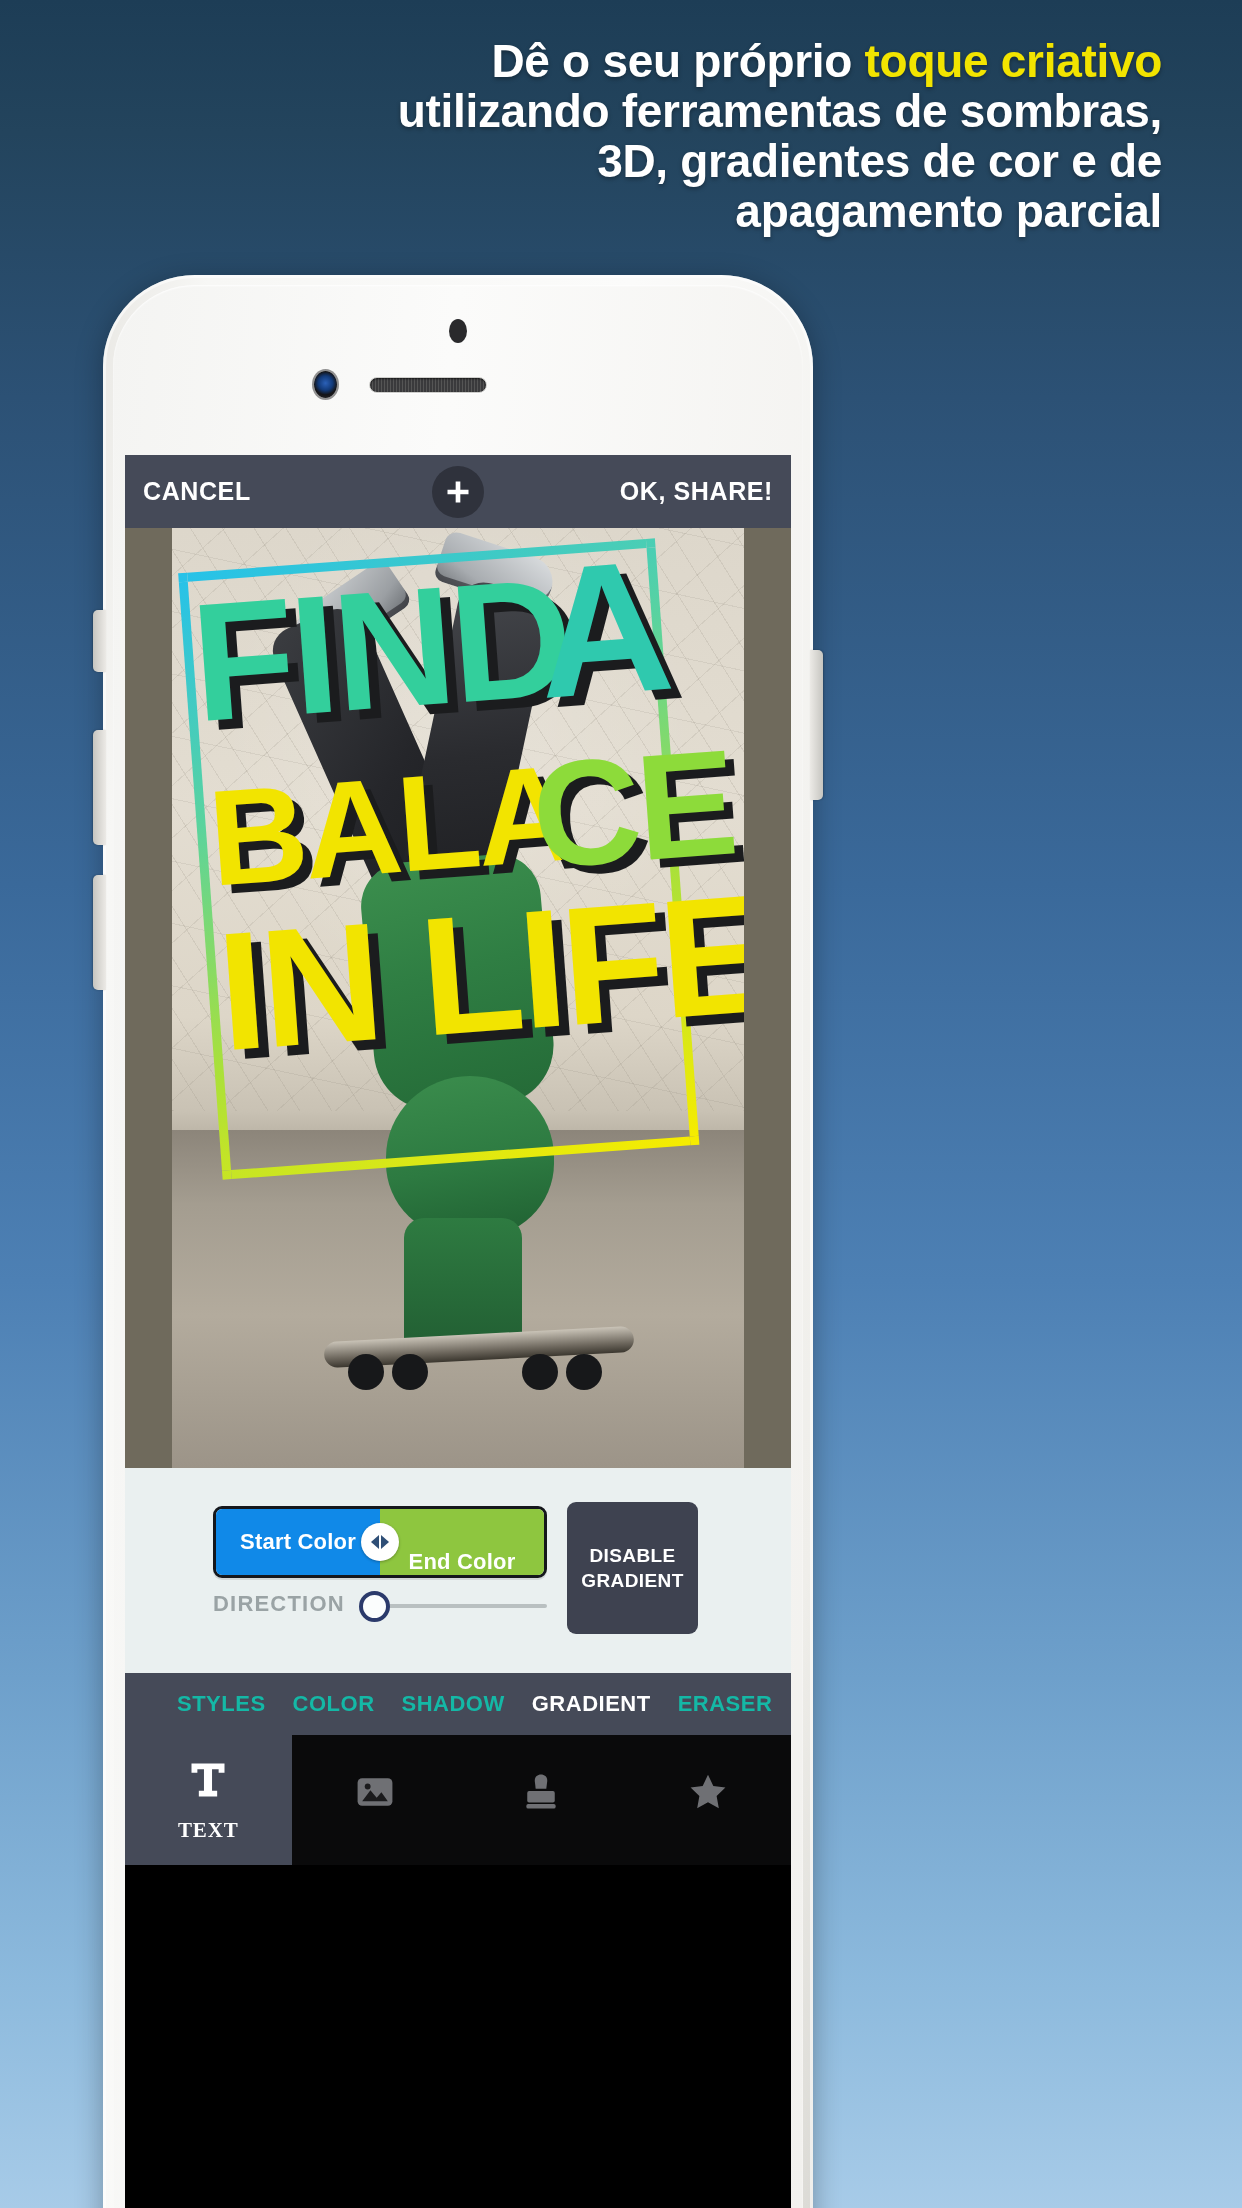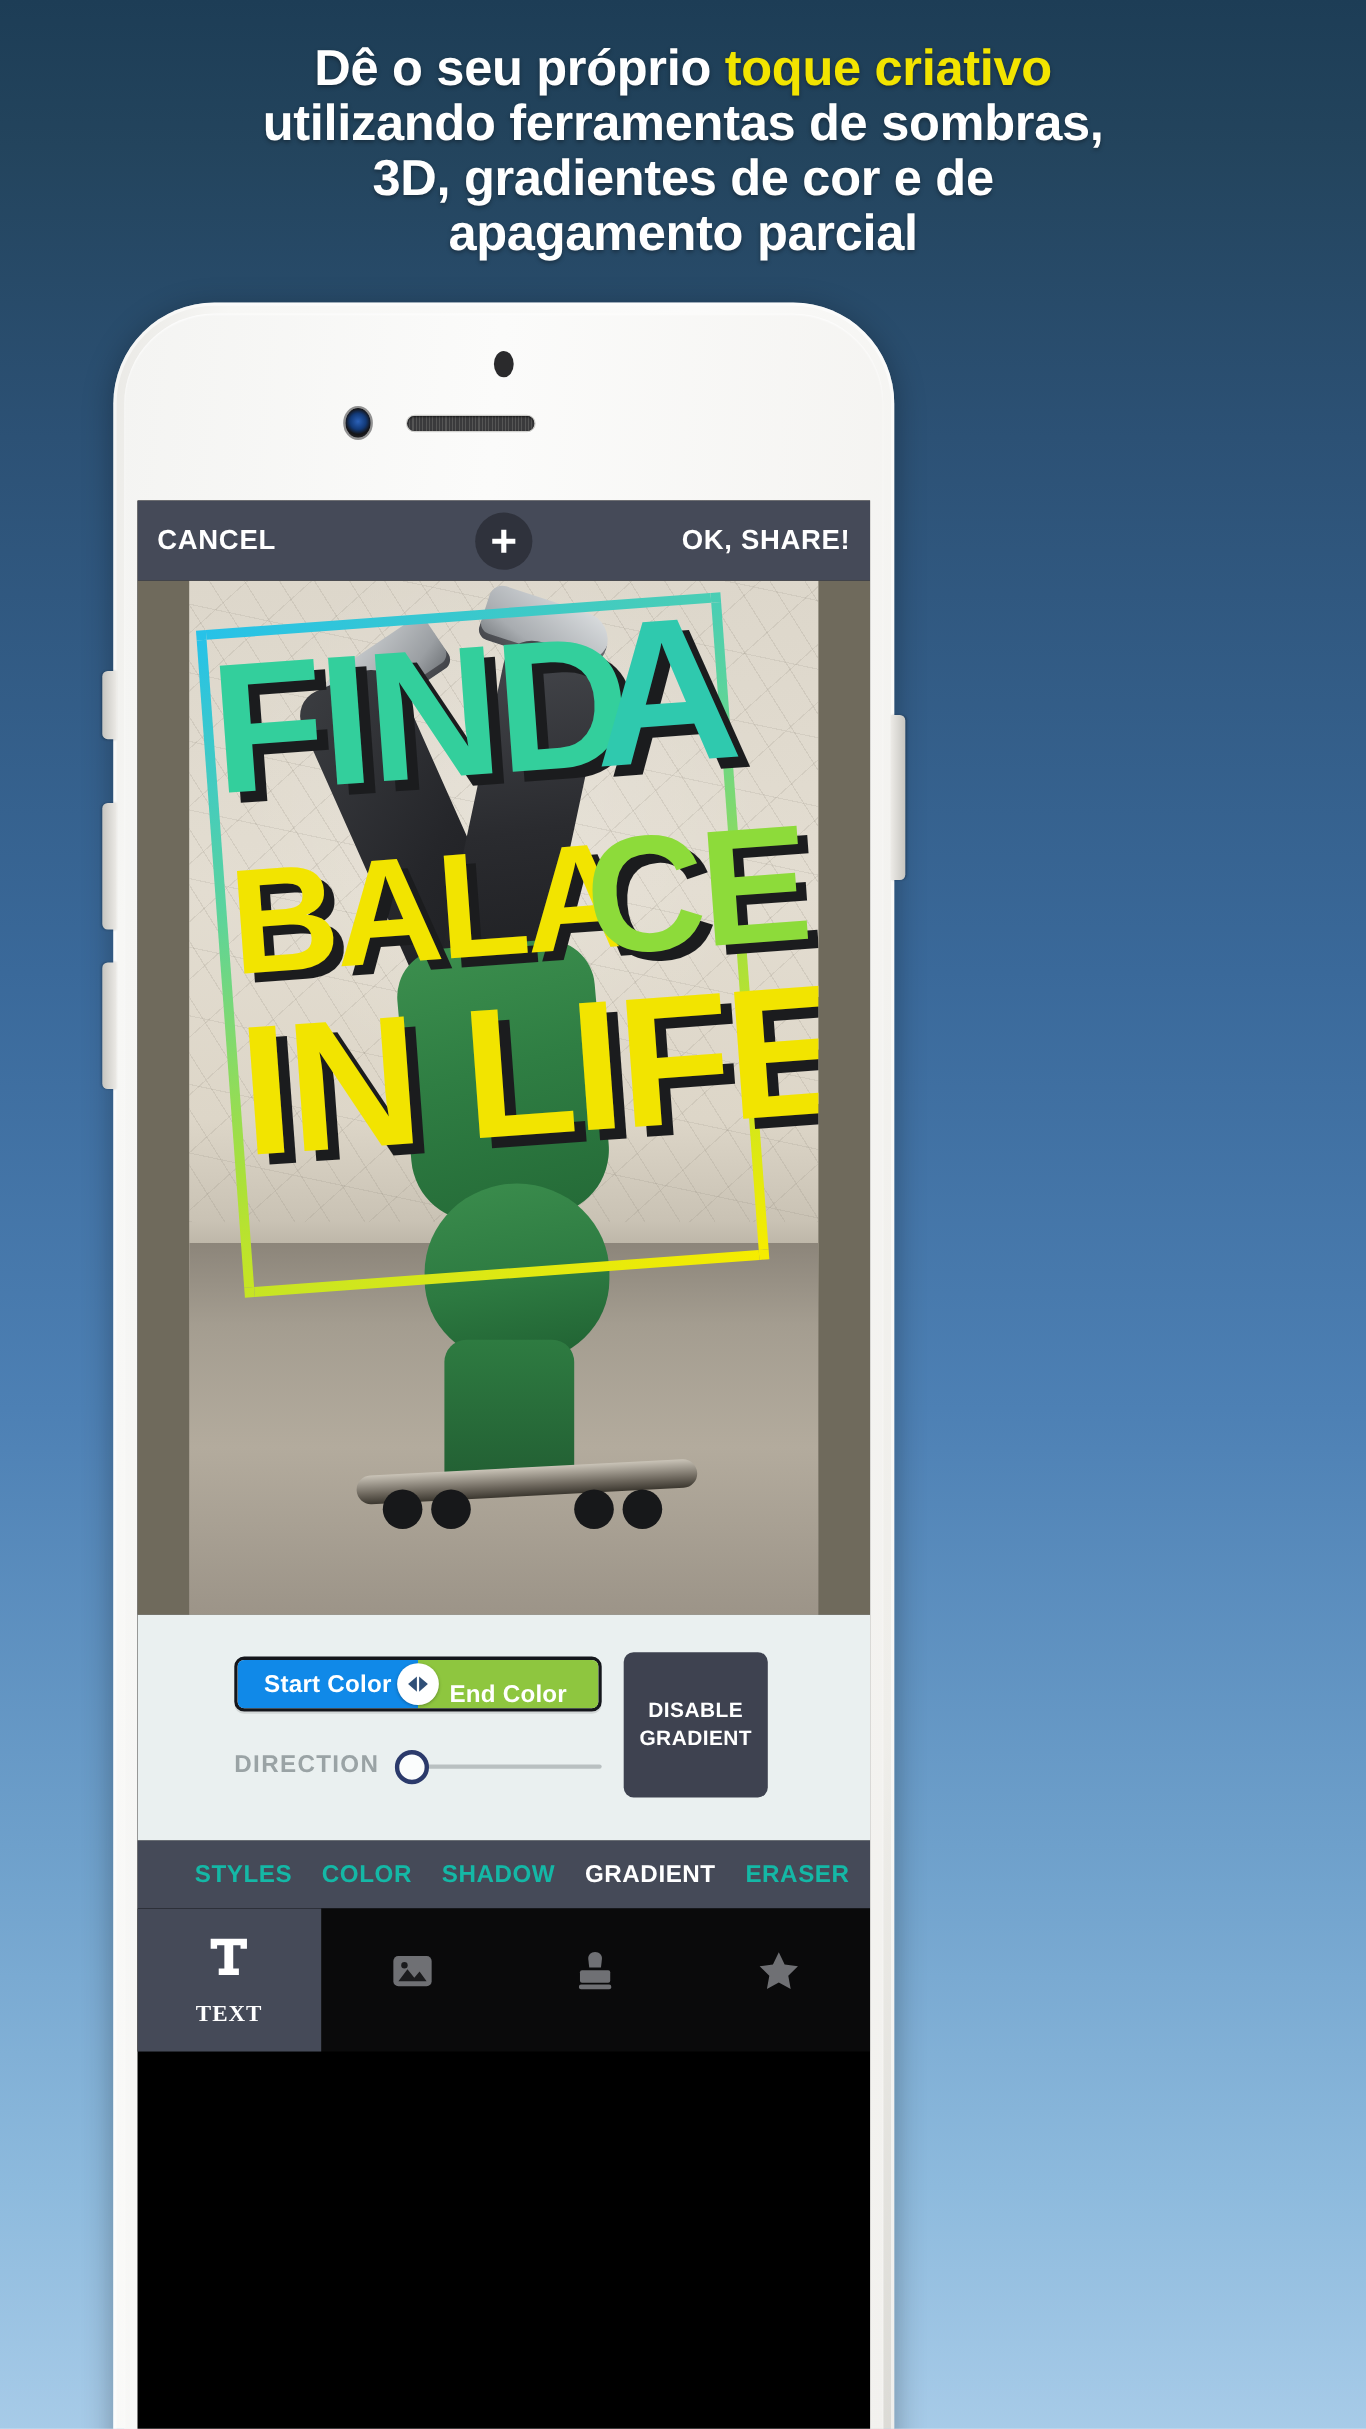--- a/index.html
+++ b/index.html
@@ -25,21 +25,21 @@
     text-align:center;
     color:#ffffff;
     font-weight:bold;
     font-size:46px;
     line-height:50px;
     letter-spacing:-0.3px;
     text-shadow:0 2px 4px rgba(0,0,0,.35);
     padding:0 80px;
   }
   .headline .accent { color:#f2e400; }
-  .hl-line { display:block; white-space:nowrap; }
+  .hl-line { display:block; white-space:nowrap;text-align:right; }
 
   
   .phone {
     position:absolute;
     left:103px;
     top:275px;
     width:710px;
     height:1990px;
     background:linear-gradient(100deg,#e9e8e4 0%,#f7f7f5 10%,#fbfbfa 50%,#efeeea 88%,#d9d8d3 100%);
     border-radius:92px 92px 0 0;
@@ -227,21 +227,21 @@
   .w-inlife{ left:48px; top:382px;font-size:168px; color:#f2e400; text-shadow:10px 10px 0 #1b1c1e; }
 
   
   .panel{
     height:205px;
     background:#eaf0f0;
     position:relative;
   }
   .seg{
     position:absolute; left:88px; top:38px;
-    width:334px; height:50px;
+    width:334px; height:72px;
     border:3px solid #15171c;
     border-radius:9px;
     display:flex; overflow:hidden;
     box-shadow:0 2px 0 rgba(0,0,0,.10);
   }
   .seg-half{
     flex:1; display:flex; align-items:center; justify-content:center;
     color:#fff; font-weight:bold; font-size:22px; letter-spacing:.2px;
   }
   .seg-start{ background:#1089e8; }

